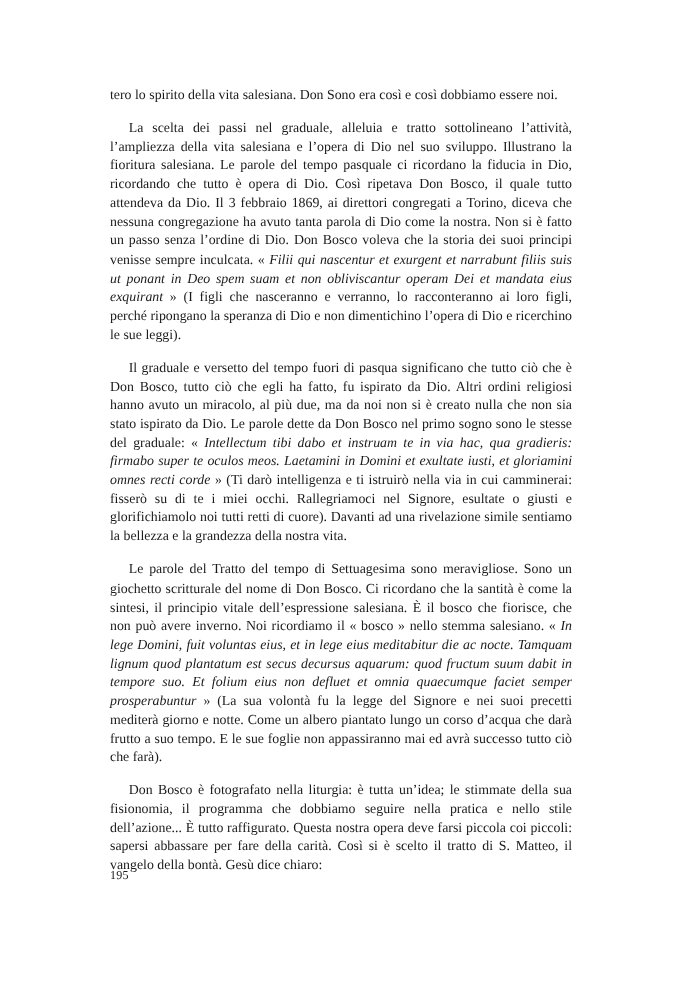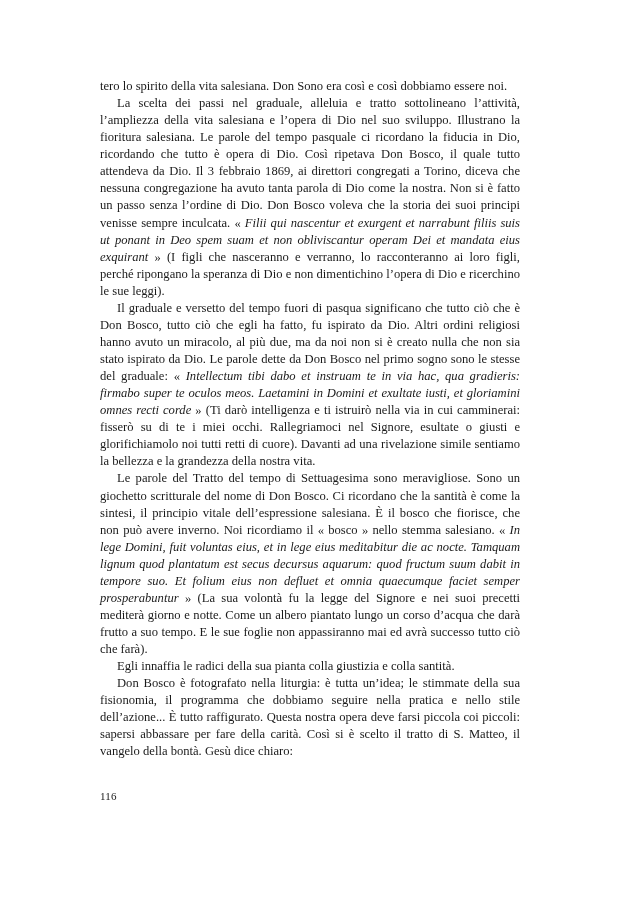--- a/index.html
+++ b/index.html
@@ -29,21 +29,21 @@
     line-height: 1.355;
     text-align: justify;
     text-justify: inter-word;
     hyphens: manual;
   }
   .text-column p {
     margin: 0;
     padding: 0;
   }
   .text-column p + p {
-    margin-top: 0;
+    margin-top: 13px;
     font-family: Liberation Serif, serif;
   }
   .indent {
     text-indent: 17px;
   }
   .noindent {
     text-indent: 0;
   }
   i {
     font-style: italic;
@@ -58,17 +58,16 @@
 </style>
 </head>
 <body>
 
 <div class="page">
   <div class="text-column">
       <p class="noindent"><span>tero lo spirito della vita salesiana. Don Sono era così e così dobbiamo essere noi.</span></p>
       <p class="indent"><span>La scelta dei passi nel graduale, alleluia e tratto sottolineano l’attività, l’ampliezza della vita salesiana e l’opera di Dio nel suo sviluppo. Illustrano la fioritura salesiana. Le parole del tempo pasquale ci ricordano la fiducia in Dio, ricordando che tutto è opera di Dio. Così ripetava Don Bosco, il quale tutto attendeva da Dio. Il 3 febbraio 1869, ai direttori congregati a Torino, diceva che nessuna congregazione ha avuto tanta parola di Dio come la nostra. Non si è fatto un passo senza l’ordine di Dio. Don Bosco voleva che la storia dei suoi principi venisse sempre inculcata. « </span><i>Filii qui nascentur et exurgent et narrabunt filiis suis ut ponant in Deo spem suam et non obliviscantur operam Dei et mandata eius exquirant</i><span> » (I figli che nasceranno e verranno, lo racconteranno ai loro figli, perché ripongano la speranza di Dio e non dimentichino l’opera di Dio e ricerchino le sue leggi).</span></p>
       <p class="indent"><span>Il graduale e versetto del tempo fuori di pasqua significano che tutto ciò che è Don Bosco, tutto ciò che egli ha fatto, fu ispirato da Dio. Altri ordini religiosi hanno avuto un miracolo, al più due, ma da noi non si è creato nulla che non sia stato ispirato da Dio. Le parole dette da Don Bosco nel primo sogno sono le stesse del graduale: « </span><i>Intellectum tibi dabo et instruam te in via hac, qua gradieris: firmabo super te oculos meos. Laetamini in Domini et exultate iusti, et gloriamini omnes recti corde</i><span> » (Ti darò intelligenza e ti istruirò nella via in cui camminerai: fisserò su di te i miei occhi. Rallegriamoci nel Signore, esultate o giusti e glorifichiamolo noi tutti retti di cuore). Davanti ad una rivelazione simile sentiamo la bellezza e la grandezza della nostra vita.</span></p>
       <p class="indent"><span>Le parole del Tratto del tempo di Settuagesima sono meravigliose. Sono un giochetto scritturale del nome di Don Bosco. Ci ricordano che la santità è come la sintesi, il principio vitale dell’espressione salesiana. È il bosco che fiorisce, che non può avere inverno. Noi ricordiamo il « bosco » nello stemma salesiano. « </span><i>In lege Domini, fuit voluntas eius, et in lege eius meditabitur die ac nocte. Tamquam lignum quod plantatum est secus decursus aquarum: quod fructum suum dabit in tempore suo. Et folium eius non defluet et omnia quaecumque faciet semper prosperabuntur</i><span> » (La sua volontà fu la legge del Signore e nei suoi precetti mediterà giorno e notte. Come un albero piantato lungo un corso d’acqua che darà frutto a suo tempo. E le sue foglie non appassiranno mai ed avrà successo tutto ciò che farà).</span></p>
-      <p class="indent"><span>Egli innaffia le radici della sua pianta colla giustizia e colla santità.</span></p>
       <p class="indent"><span>Don Bosco è fotografato nella liturgia: è tutta un’idea; le stimmate della sua fisionomia, il programma che dobbiamo seguire nella pratica e nello stile dell’azione... È tutto raffigurato. Questa nostra opera deve farsi piccola coi piccoli: sapersi abbassare per fare della carità. Così si è scelto il tratto di S. Matteo, il vangelo della bontà. Gesù dice chiaro:</span></p>
     </div>
-  <div class="folio">116</div>
+  <div class="folio">195</div>
 </div>
 
 </body></html>

